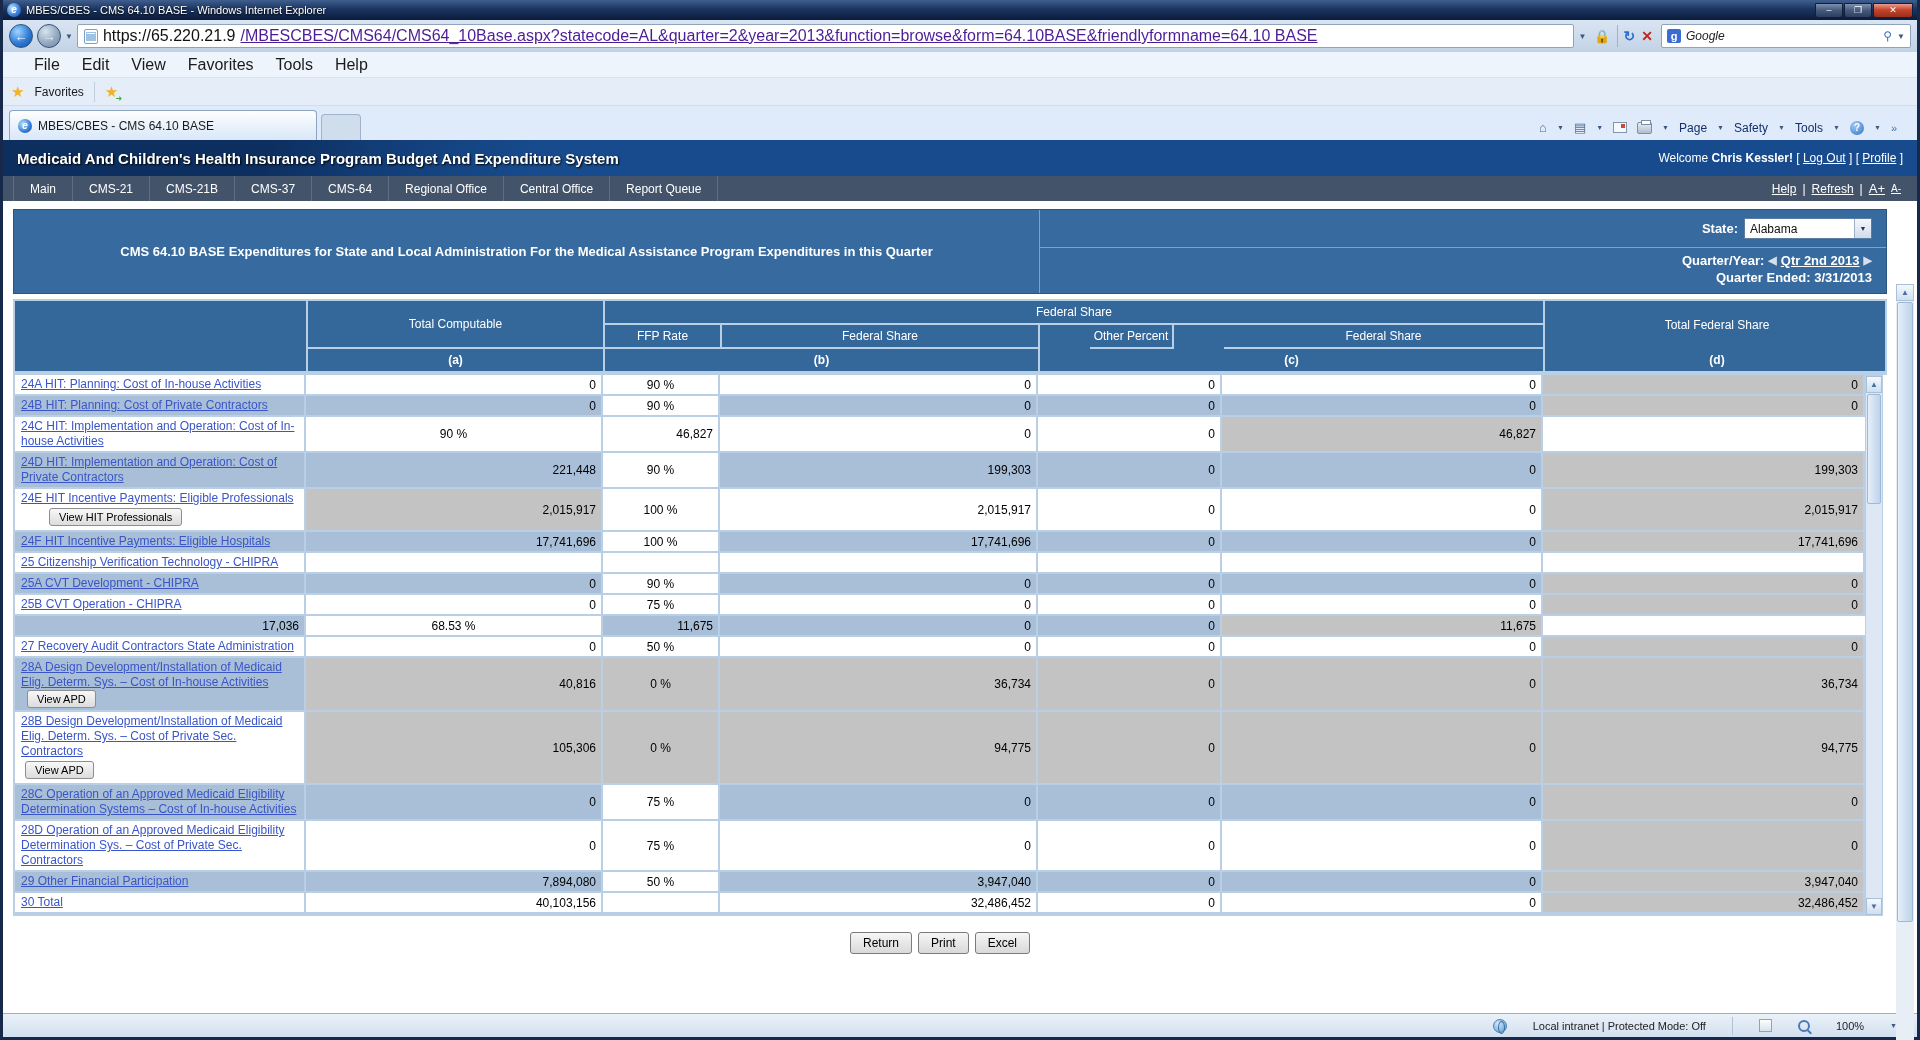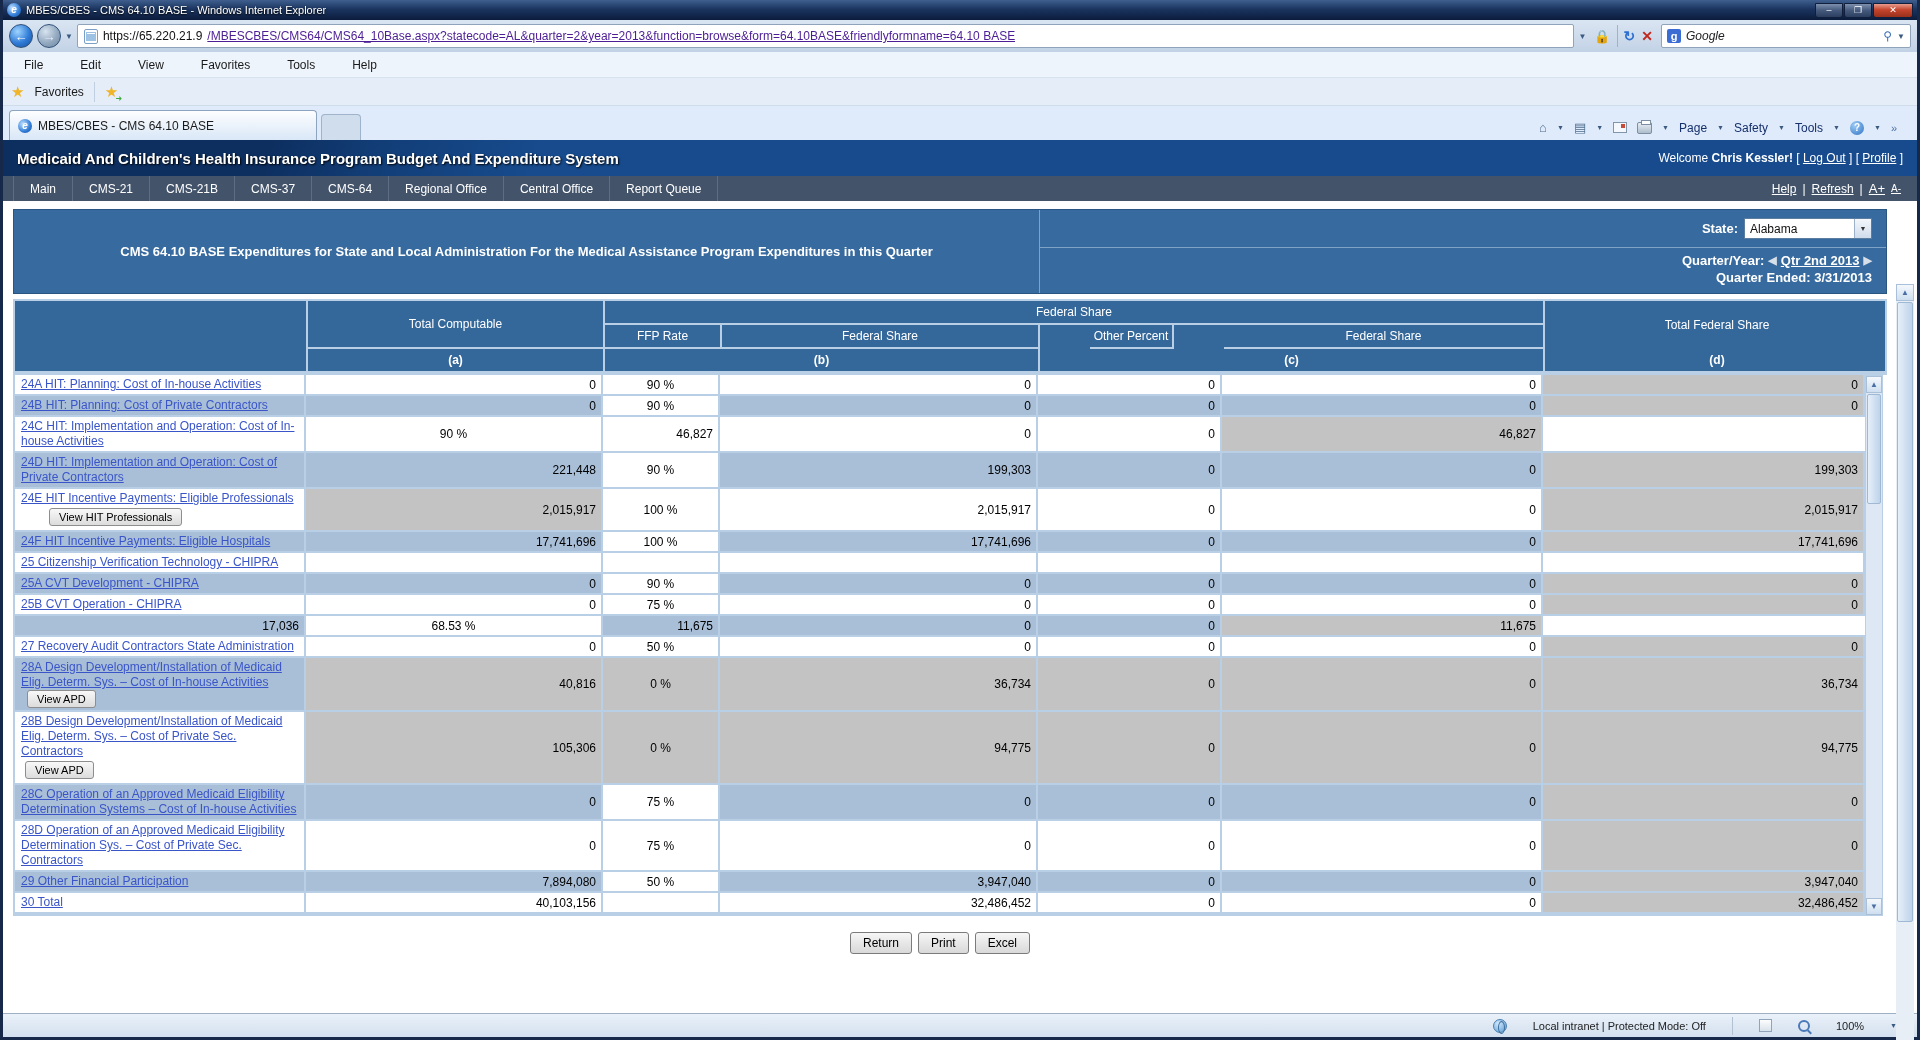--- a/index.html
+++ b/index.html
@@ -13,37 +13,37 @@
   .winbtns { display:flex; gap:1px; }
   .winbtn { width:28px; height:15px; border:1px solid #10203c; border-radius:0 0 3px 3px; background:linear-gradient(#7d90ad,#44597c 50%,#2c3f60); color:#fff; font-size:9px; line-height:13px; text-align:center; }
   .winbtn.close { width:40px; background:linear-gradient(#e89c8e,#c4442c 45%,#99301c); }
 
   
   .addrrow { height:32px; background:linear-gradient(#dae5f2,#c2d2e6); display:flex; align-items:center; padding:0 6px; gap:4px; }
   .navcircle { width:24px; height:24px; border-radius:50%; border:1px solid #32527a; display:flex; align-items:center; justify-content:center; font-size:13px; color:#fff; }
   .back { background:radial-gradient(circle at 35% 30%, #9fd4ff, #2f7bd6 55%, #174f9c); }
   .fwd  { background:radial-gradient(circle at 35% 30%, #d7e3ef, #93a9c0 55%, #70869e); color:#e8eef5; }
   .addr-dd { font-size:8px; color:#3a5a82; }
-  .addrfield { flex:1; height:24px; background:#fff; border:1px solid #8fa3ba; border-radius:2px; display:flex; align-items:center; padding:0 6px; gap:5px; font-size:12px; white-space:nowrap; overflow:hidden; }
+  .addrfield { flex:1; height:24px; background:#fff; border:1px solid #8fa3ba; border-radius:2px; display:flex; align-items:center; padding:0 6px; gap:5px; font-size:16px; white-space:nowrap; overflow:hidden; }
   .pageicon { width:14px; height:15px; background:#fff; border:1px solid #7aa0c8; border-radius:2px; position:relative; flex:none; }
   .pageicon::after { content:""; position:absolute; left:2px; top:3px; width:8px; height:1px; box-shadow:0 0 0 1px #9ec2e4, 0 3px 0 1px #9ec2e4, 0 6px 0 1px #9ec2e4; }
   .url-host { color:#111; }
   .url-path { color:#4c1d95; overflow:hidden; text-overflow:ellipsis;text-decoration:underline; }
   .addr-icons { display:flex; align-items:center; gap:6px; padding:0 4px; }
   .lock { color:#c79a1f; font-size:13px; }
   .refresh { color:#2e6fd0; font-size:14px; font-weight:bold; }
   .stop { color:#c0281e; font-size:14px; font-weight:bold; }
   .sep-v { width:1px; height:22px; background:#9fb2c8; }
   .searchbox { width:250px; height:24px; background:#fff; border:1px solid #8fa3ba; border-radius:2px; display:flex; align-items:center; padding:0 5px; gap:5px; font-size:12px; }
   .gfav { width:14px; height:14px; background:#3b6cd4; border-radius:2px; color:#fff; font-size:11px; font-weight:bold; text-align:center; line-height:14px; flex:none; }
   .searchtext { flex:1; color:#222; font-style:italic; }
   .mag { color:#3f73b5; font-size:12px; }
 
   
-  .menubar { height:26px; background:#eef4fb; display:flex; align-items:center; padding-left:12px; gap:19px; font-size:12px; border-bottom:1px solid #d7e2ef; }
+  .menubar { height:26px; background:#eef4fb; display:flex; align-items:center; padding-left:22px; gap:4px; font-size:16px; border-bottom:1px solid #d7e2ef; }
   .menuitem { padding:3px 9px; color:#1a1a1a; }
 
   
   .favbar { height:28px; background:#e4edf8; display:flex; align-items:center; padding-left:8px; gap:10px; font-size:12px; border-bottom:1px solid #cfdcea; }
   .star { color:#f0b429; font-size:15px; }
   .addfav { color:#f0b429; font-size:15px; position:relative; }
   .addfav::after { content:"➜"; position:absolute; right:-4px; bottom:-2px; font-size:8px; color:#3faa3f; }
   .favlabel { color:#1a1a1a; }
   .favbar .div { width:1px; height:20px; background:#c0cfdf; }
 

